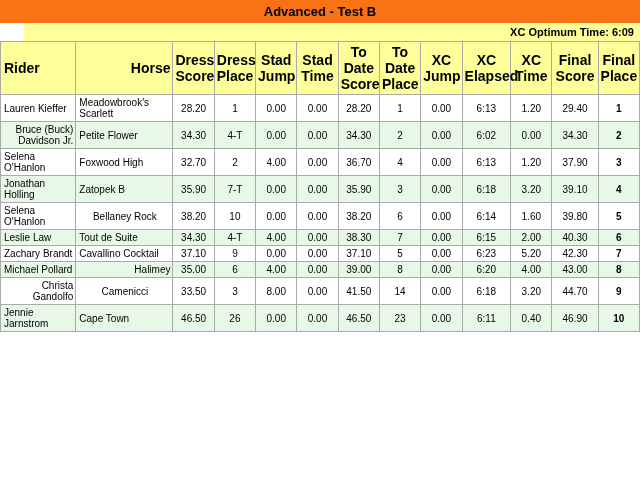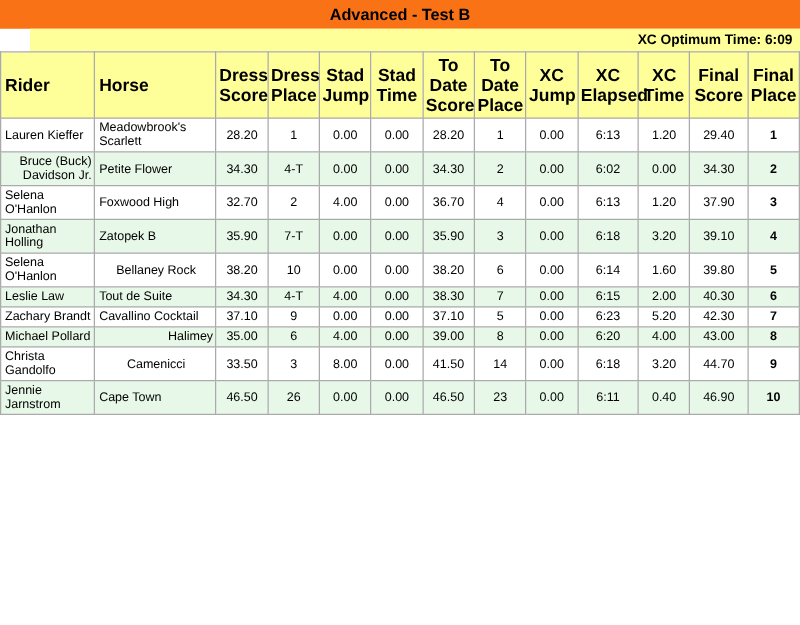--- a/index.html
+++ b/index.html
@@ -38,21 +38,21 @@
       vertical-align: middle;
     }
 
     thead th {
       background: #ffff99;
       font-weight: bold;
       font-size: 14px;
     }
 
     .col-rider { width: 62px; text-align: left; padding-left: 3px; }
-    .col-horse { width: 80px; text-align: left; padding-left: 3px; }
+    .col-horse { width: 80px; text-align: right; padding-left: 3px; }
     .col-narrow { width: 34px; }
     .col-xc-elapsed { width: 40px; }
     .col-final-score { width: 38px; }
     .col-final-place { width: 34px; }
 
     tr:nth-child(odd) td { background: #ffffff; }
     tr:nth-child(even) td { background: #e8f8e8; }
 
     .final-place-col { font-weight: bold; }
   </style>
@@ -195,21 +195,21 @@
         <td class="col-narrow">0.00</td>
         <td class="col-narrow">39.00</td>
         <td class="col-narrow">8</td>
         <td class="col-narrow">0.00</td>
         <td class="col-xc-elapsed">6:20</td>
         <td class="col-narrow">4.00</td>
         <td class="col-final-score">43.00</td>
         <td class="col-final-place final-place-col">8</td>
       </tr>
       <tr>
-        <td class="col-rider" style="text-align: left; border-radius: 13px;">Christa Gandolfo</td>
+        <td class="col-rider" style="text-align: right; border-radius: 13px;">Christa Gandolfo</td>
         <td class="col-horse" style="text-align: center;">Camenicci</td>
         <td class="col-narrow">33.50</td>
         <td class="col-narrow">3</td>
         <td class="col-narrow">8.00</td>
         <td class="col-narrow">0.00</td>
         <td class="col-narrow">41.50</td>
         <td class="col-narrow">14</td>
         <td class="col-narrow">0.00</td>
         <td class="col-xc-elapsed">6:18</td>
         <td class="col-narrow">3.20</td>

